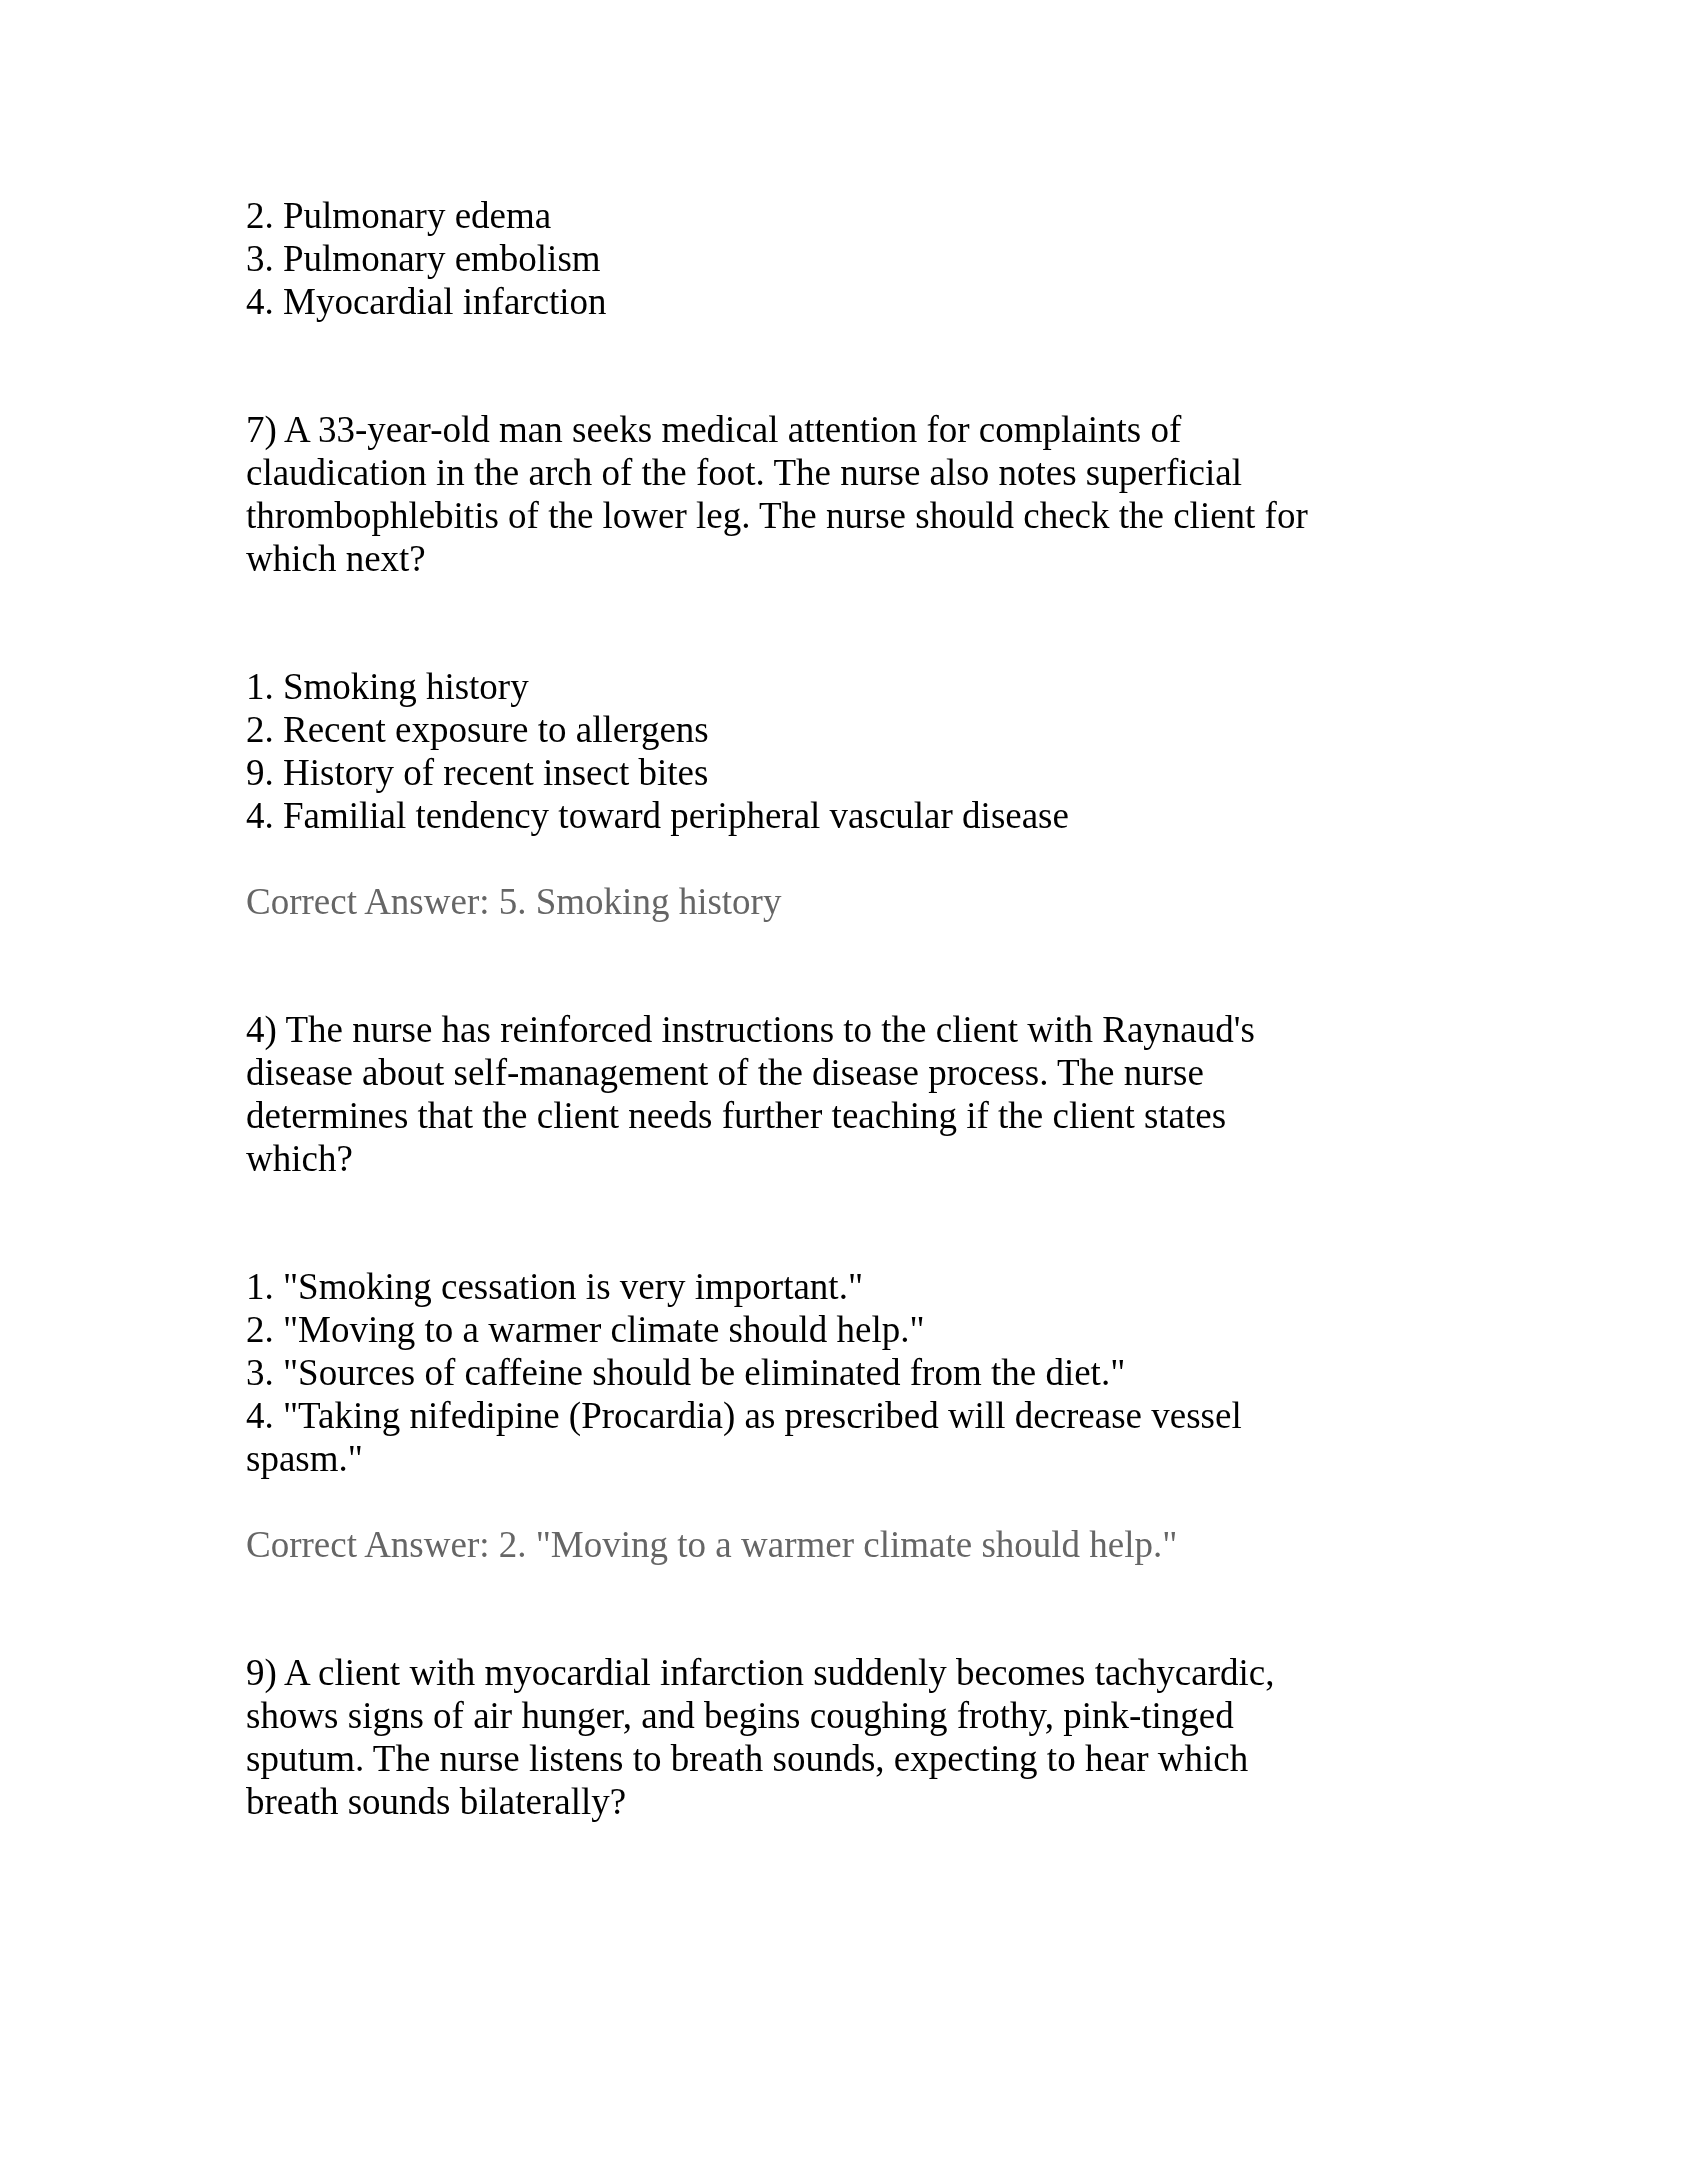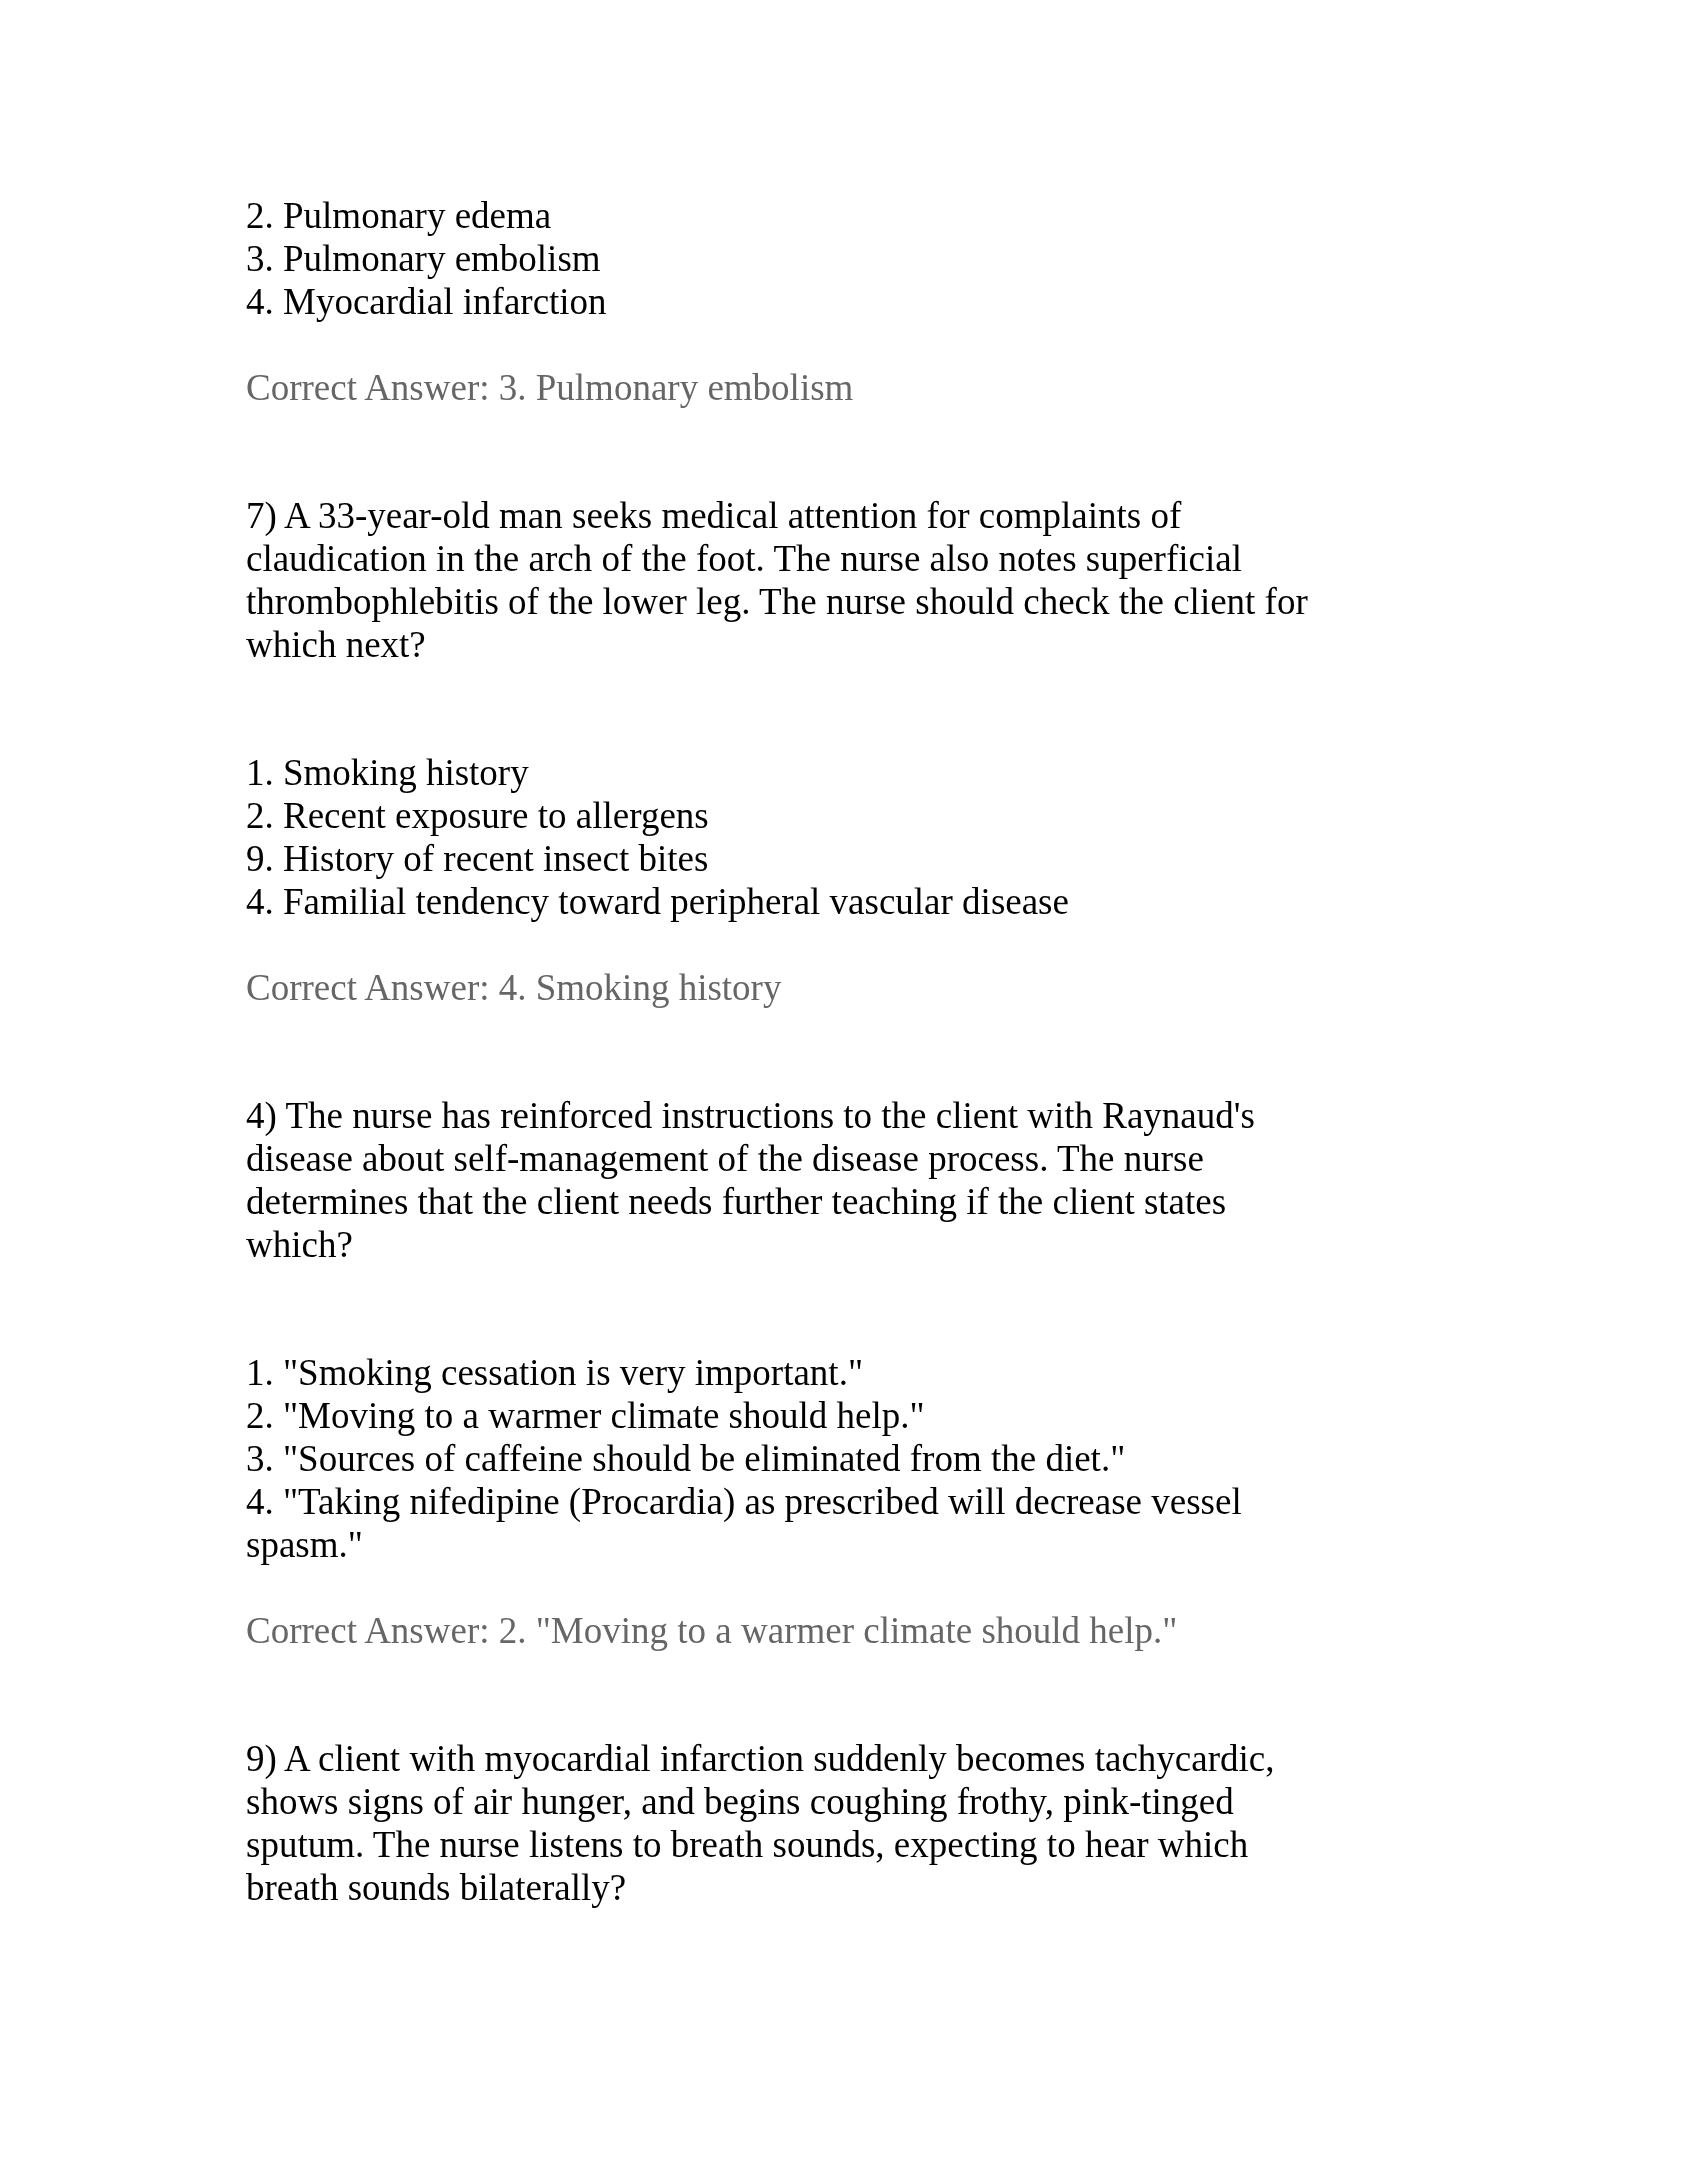--- a/index.html
+++ b/index.html
@@ -47,30 +47,29 @@
   p.block.first     { margin-top: 0; }
 </style>
 </head>
 <body>
 
 <div class="page">
   <div class="content">
     <p class="block options first">2. Pulmonary edema
 3. Pulmonary embolism
 4. Myocardial infarction</p>
-    <p class="block answer">Correct Answer: 3. Pulmonary embolism</p>
     <p class="block question">7) A 33-year-old man seeks medical attention for complaints of
 claudication in the arch of the foot. The nurse also notes superficial
 thrombophlebitis of the lower leg. The nurse should check the client for
 which next?</p>
     <p class="block options">1. Smoking history
 2. Recent exposure to allergens
 9. History of recent insect bites
 4. Familial tendency toward peripheral vascular disease</p>
-    <p class="block answer">Correct Answer: 4. Smoking history</p>
+    <p class="block answer">Correct Answer: 5. Smoking history</p>
     <p class="block question">4) The nurse has reinforced instructions to the client with Raynaud's
 disease about self-management of the disease process. The nurse
 determines that the client needs further teaching if the client states
 which?</p>
     <p class="block options">1. "Smoking cessation is very important."
 2. "Moving to a warmer climate should help."
 3. "Sources of caffeine should be eliminated from the diet."
 4. "Taking nifedipine (Procardia) as prescribed will decrease vessel
 spasm."</p>
     <p class="block answer">Correct Answer: 2. "Moving to a warmer climate should help."</p>

